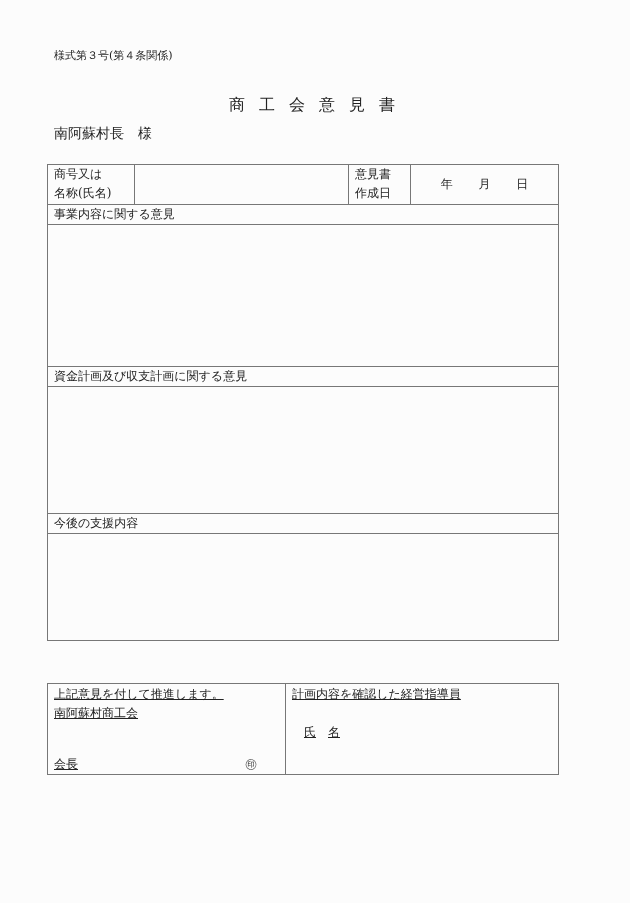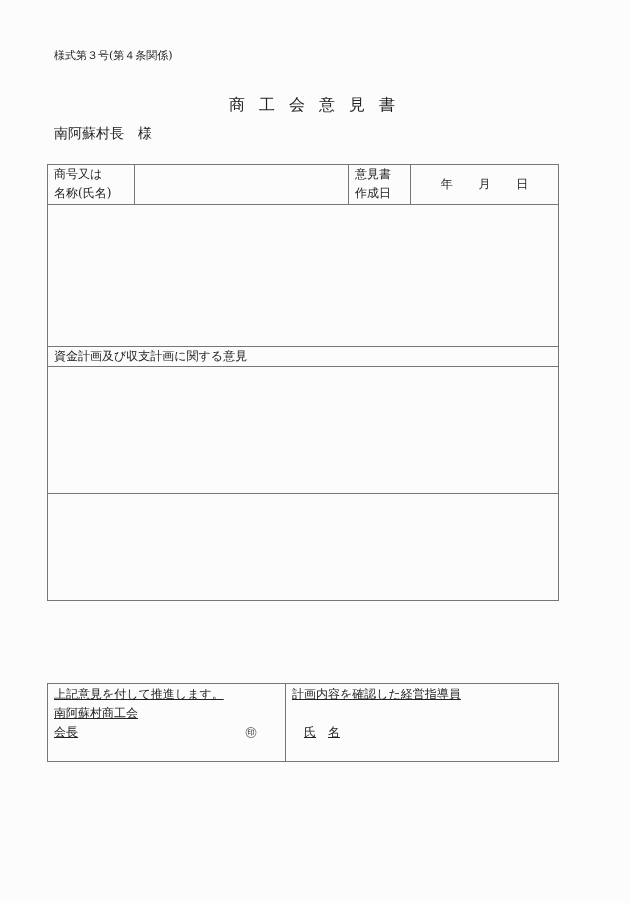--- a/index.html
+++ b/index.html
@@ -52,46 +52,52 @@
     <td class="label-cell">
       <span class="line">意見書</span>
       <span class="line">作成日</span>
     </td>
     <td class="date-cell">
       <span>年</span>
       <span>月</span>
       <span>日</span>
     </td>
   </tr>
+  <tr class="sec-head">
+    <td colspan="4">事業内容に関する意見</td>
+  </tr>
   <tr style="height:142px">
     <td colspan="4"></td>
   </tr>
   <tr class="sec-head">
     <td colspan="4">資金計画及び収支計画に関する意見</td>
   </tr>
   <tr style="height:127px">
     <td colspan="4"></td>
+  </tr>
+  <tr class="sec-head">
+    <td colspan="4">今後の支援内容</td>
   </tr>
   <tr style="height:107px">
     <td colspan="4"></td>
   </tr>
 </tbody>
   </table>
 
 <table class="bottom">
   <colgroup>
       <col style="width:238px">
       <col style="width:273px">
     </colgroup>
   <tbody>
       <tr>
     <td style="position:relative;">
       <span class="line">上記意見を付して推進します。</span>
       <span class="line">南阿蘇村商工会</span>
-      <span class="line" style="position:relative;">
+      <span class="line" style="position:relative;margin-top:32px;">
         <span>会長</span>
         <span class="seal">㊞</span>
       </span>
     </td>
     <td>
       <span class="line">計画内容を確認した経営指導員</span>
       <span class="line"></span>
       <span class="line namerow">
         <span>氏</span><span>名</span>
       </span>

